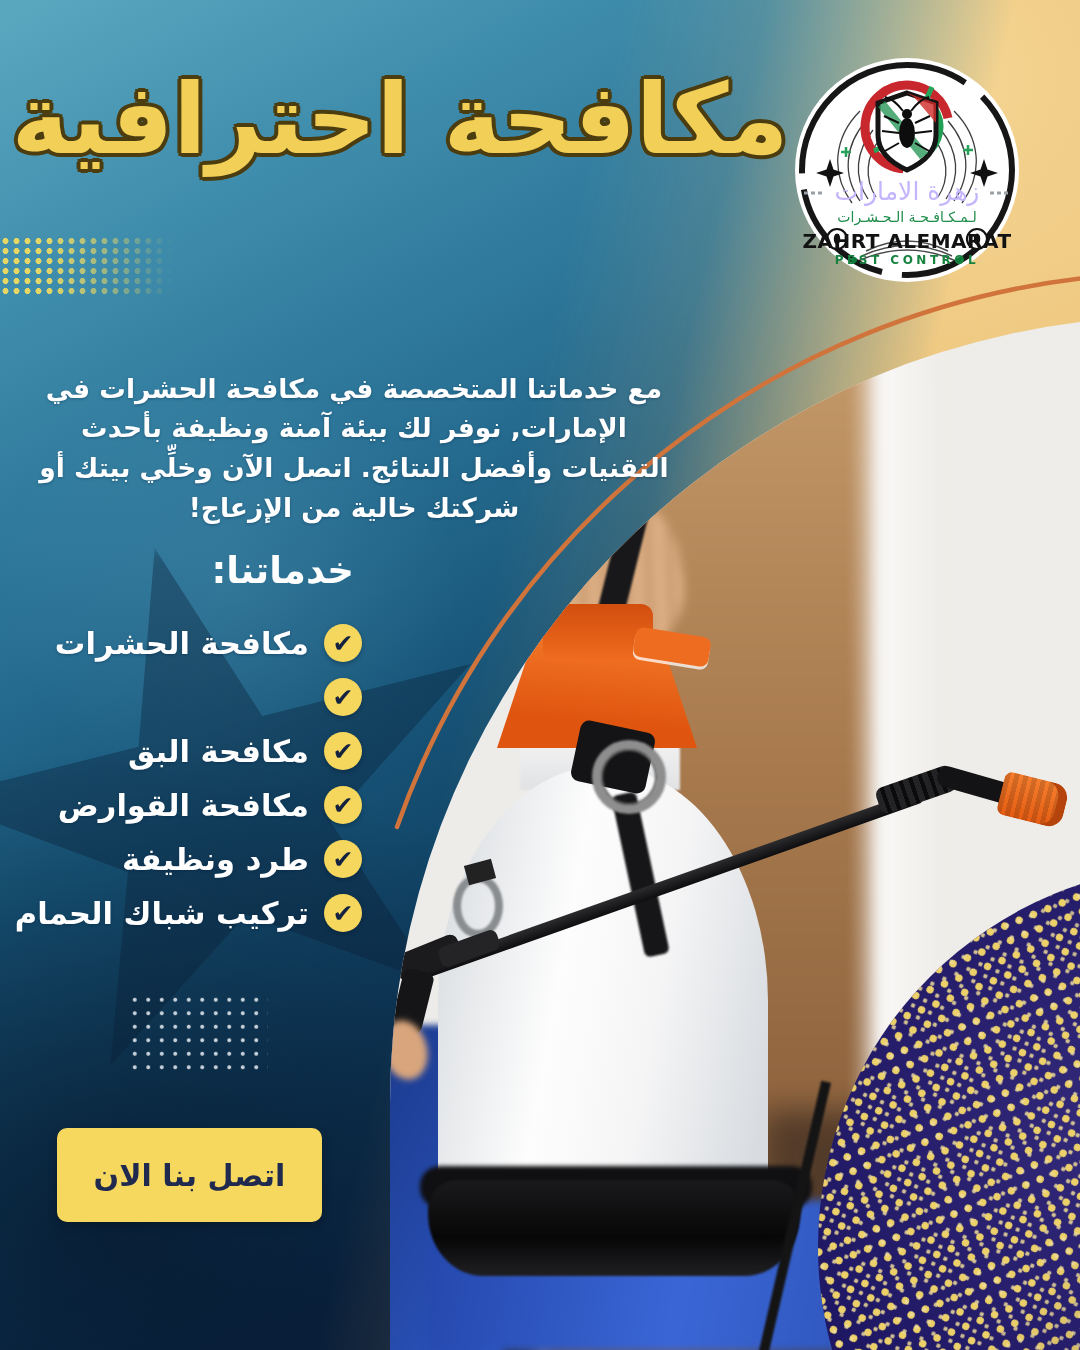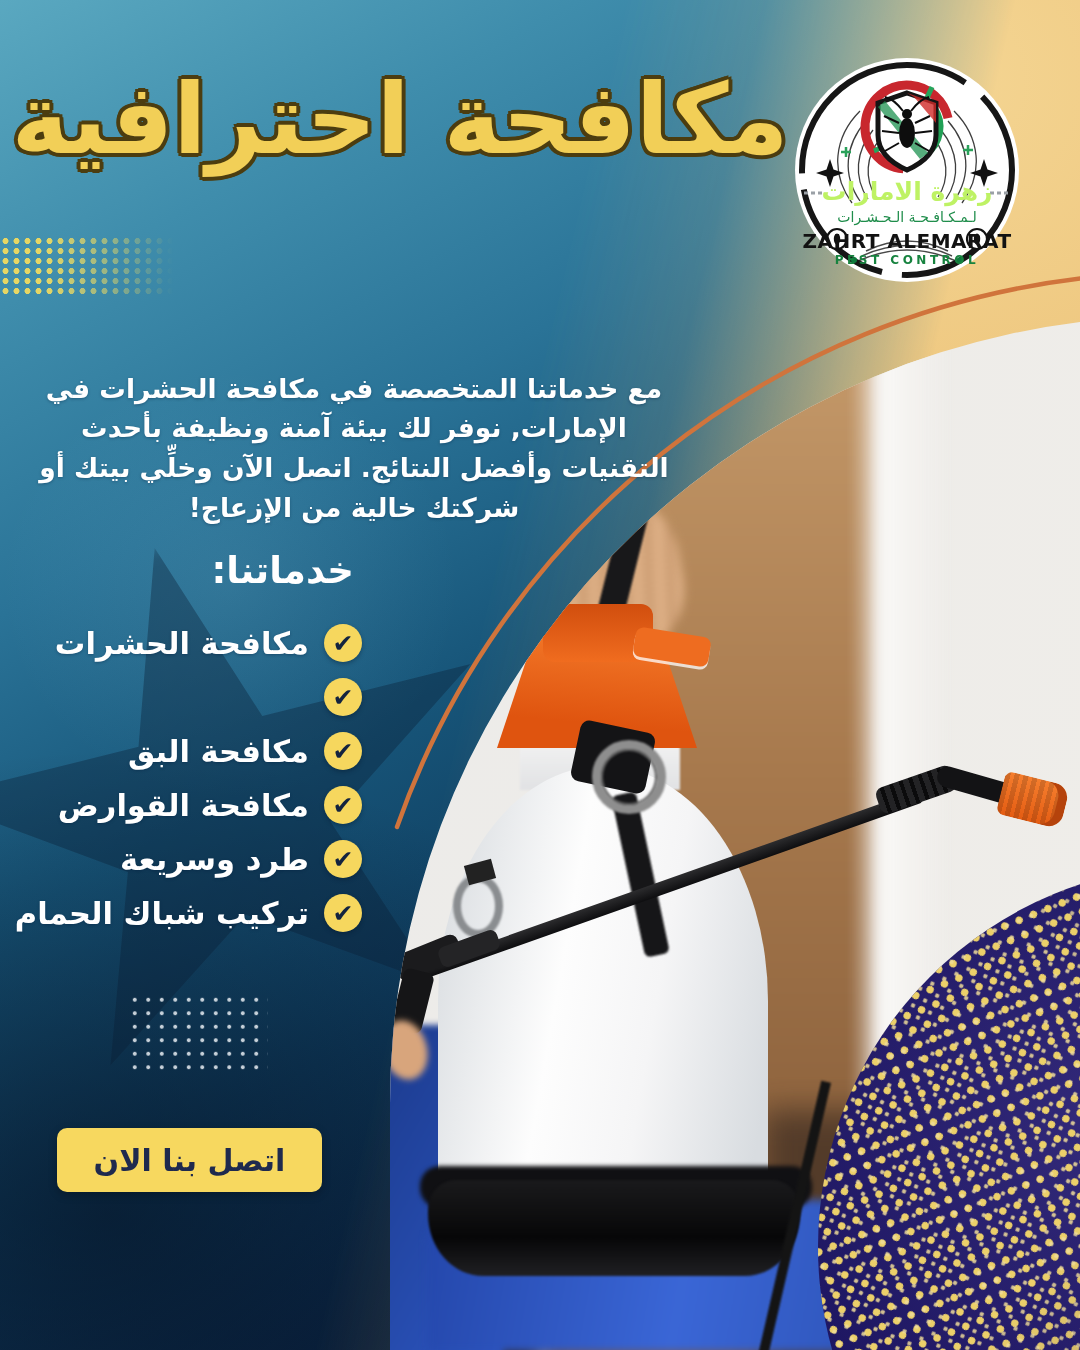--- a/index.html
+++ b/index.html
@@ -120,29 +120,29 @@
   .svc-heading{right:726px;top:549px;direction:rtl;color:#fff;font-weight:bold;font-size:37px;}
   .services{right:718px;top:624px;direction:rtl;}
   .svc-row{position:static;display:flex;align-items:center;gap:15px;margin-bottom:16px;height:38px;}
   .svc-check{position:static;flex:0 0 38px;width:38px;height:38px;border-radius:50%;background:#f6d75e;
     color:#13233f;font-size:25px;font-weight:bold;display:flex;align-items:center;justify-content:center;
     box-shadow:0 2px 4px rgba(0,20,40,.35);}
   .svc-label{position:static;color:#fff;font-weight:bold;font-size:30.5px;white-space:nowrap;
     text-shadow:0 1px 3px rgba(0,30,60,.35);}
 
   
-  .cta{left:57px;top:1128px;width:265px;height:64px;background:#f7d85f;border-radius:10px;
+  .cta{left:57px;top:1128px;width:265px;height:94px;background:#f7d85f;border-radius:10px;
     display:flex;align-items:center;justify-content:center;cursor:pointer;
     box-shadow:0 3px 8px rgba(0,0,0,.25);}
   .cta span{position:static;color:#1f2a4e;font-weight:bold;font-size:30px;direction:rtl;}
 
   
   .logo{left:790px;top:53px;width:234px;height:234px;}
   .logo .tx{width:234px;text-align:center;direction:rtl;white-space:nowrap;}
-  .logo .ar1{top:124px;font-size:25px;font-weight:bold;color:#bef264;}
+  .logo .ar1{top:124px;font-size:25px;font-weight:normal;color:#c4b5fd;}
   .logo .ar2{top:156px;font-size:14px;font-weight:normal;color:#1f8d4b;}
   .logo .en1{top:176px;font-size:20px;font-weight:bold;color:#121212;letter-spacing:.5px;direction:ltr;}
   .logo .en2{top:200px;font-size:12px;font-weight:bold;color:#17833f;letter-spacing:3.5px;direction:ltr;}
 </style>
 </head>
 <body>
 
 <div class="canvas">
 
   <div class="bg-beige"></div>
@@ -214,21 +214,21 @@
     <div class="svc-row">
       <span class="svc-check">✔</span>
       <span class="svc-label">مكافحة البق</span>
     </div>
     <div class="svc-row">
       <span class="svc-check">✔</span>
       <span class="svc-label">مكافحة القوارض</span>
     </div>
     <div class="svc-row">
       <span class="svc-check">✔</span>
-      <span class="svc-label">طرد وسريعة</span>
+      <span class="svc-label">طرد ونظيفة</span>
     </div>
     <div class="svc-row">
       <span class="svc-check">✔</span>
       <span class="svc-label">تركيب شباك الحمام</span>
     </div>
   </div>
 
   <div class="cta" role="button">
     <span>اتصل بنا الان</span>
   </div>

